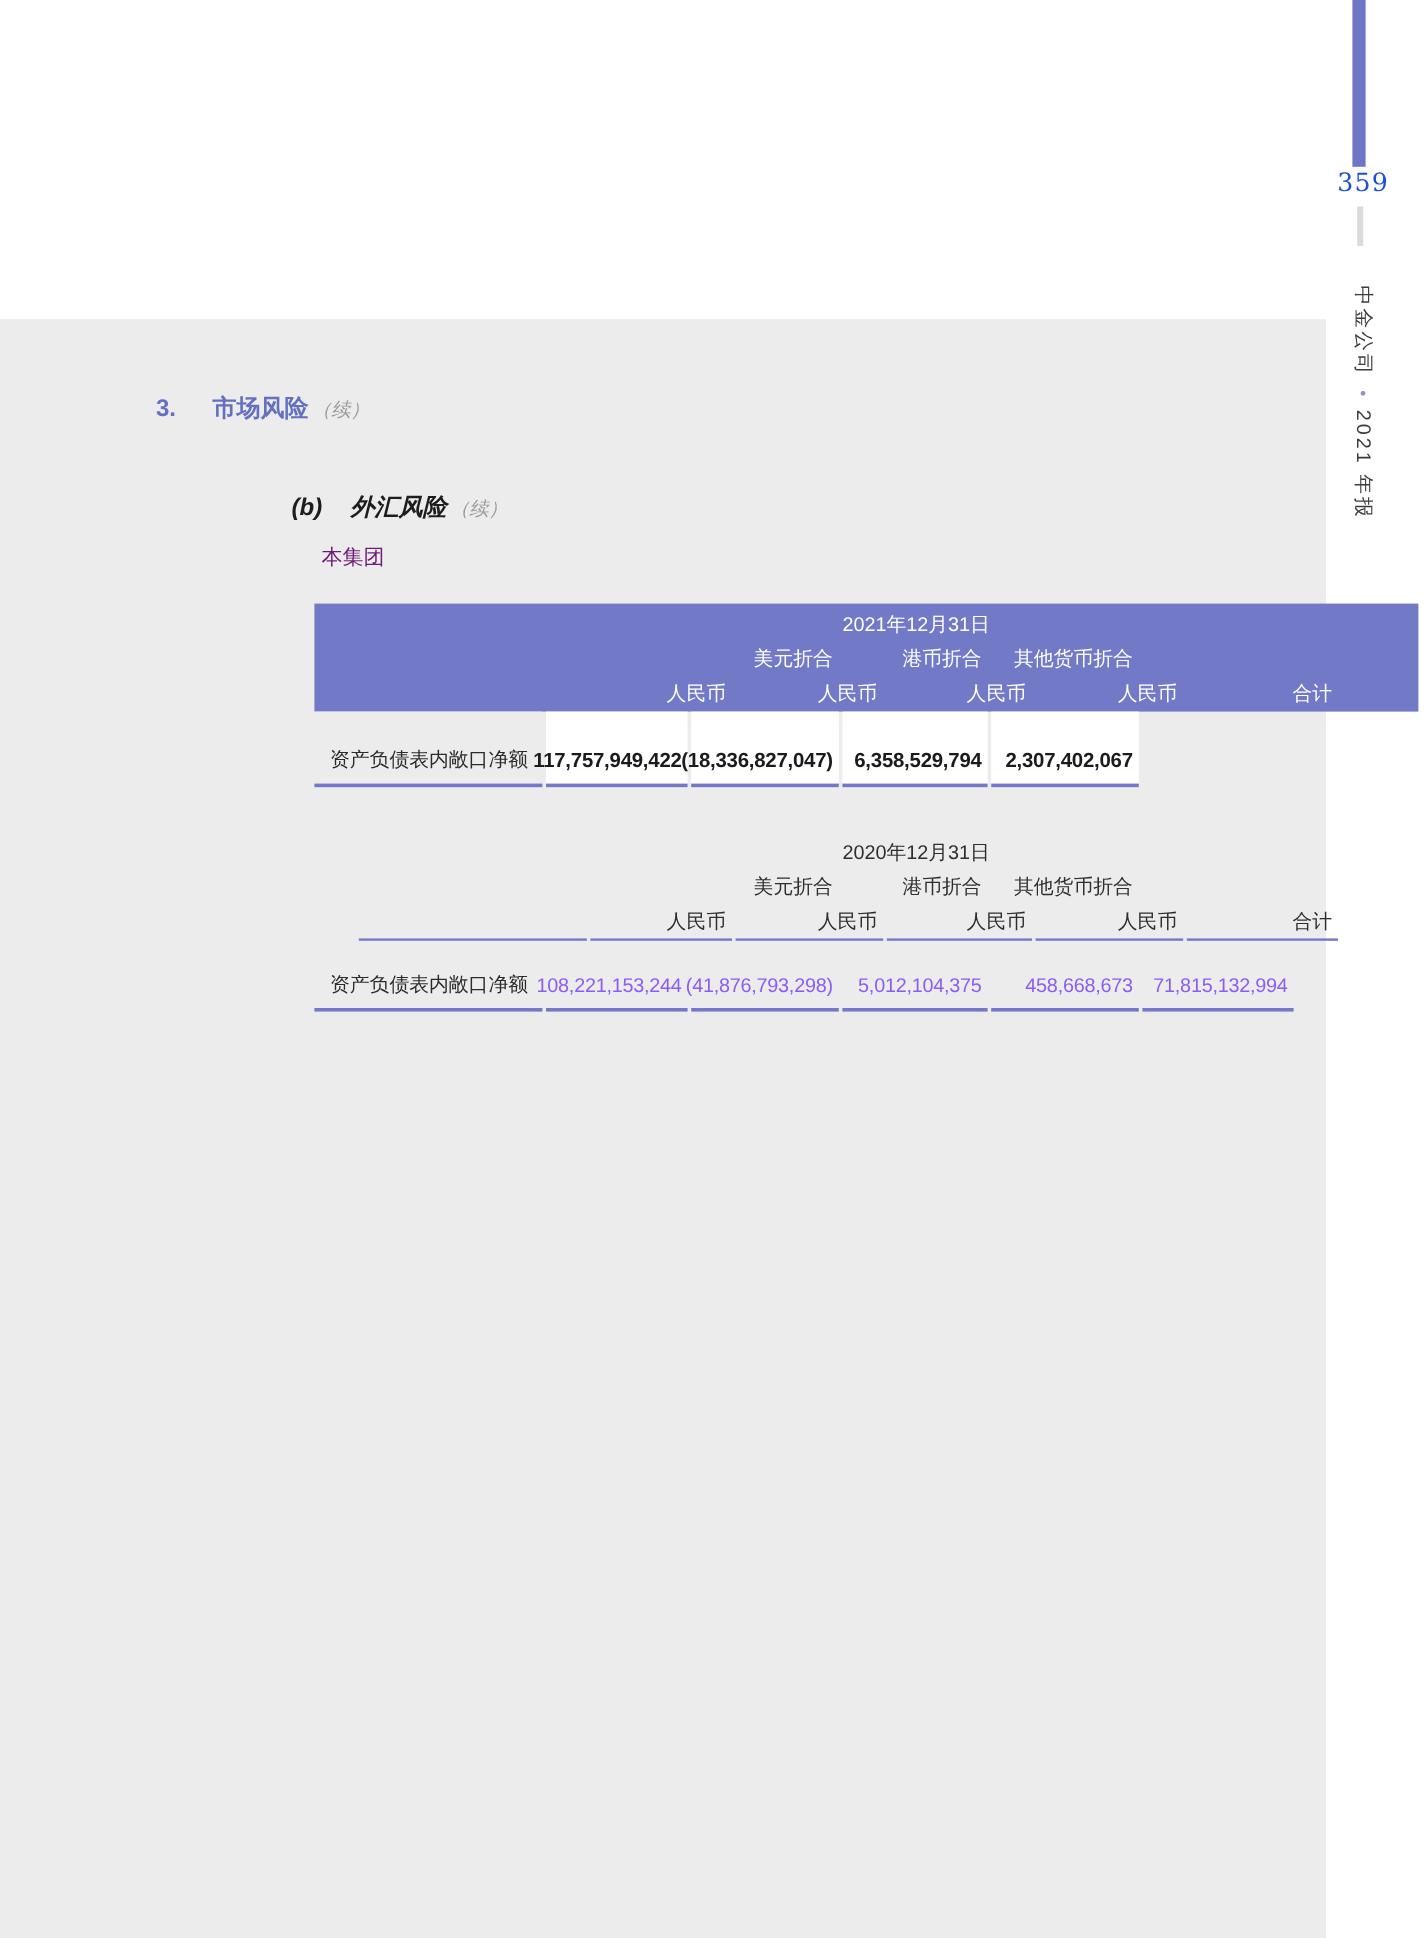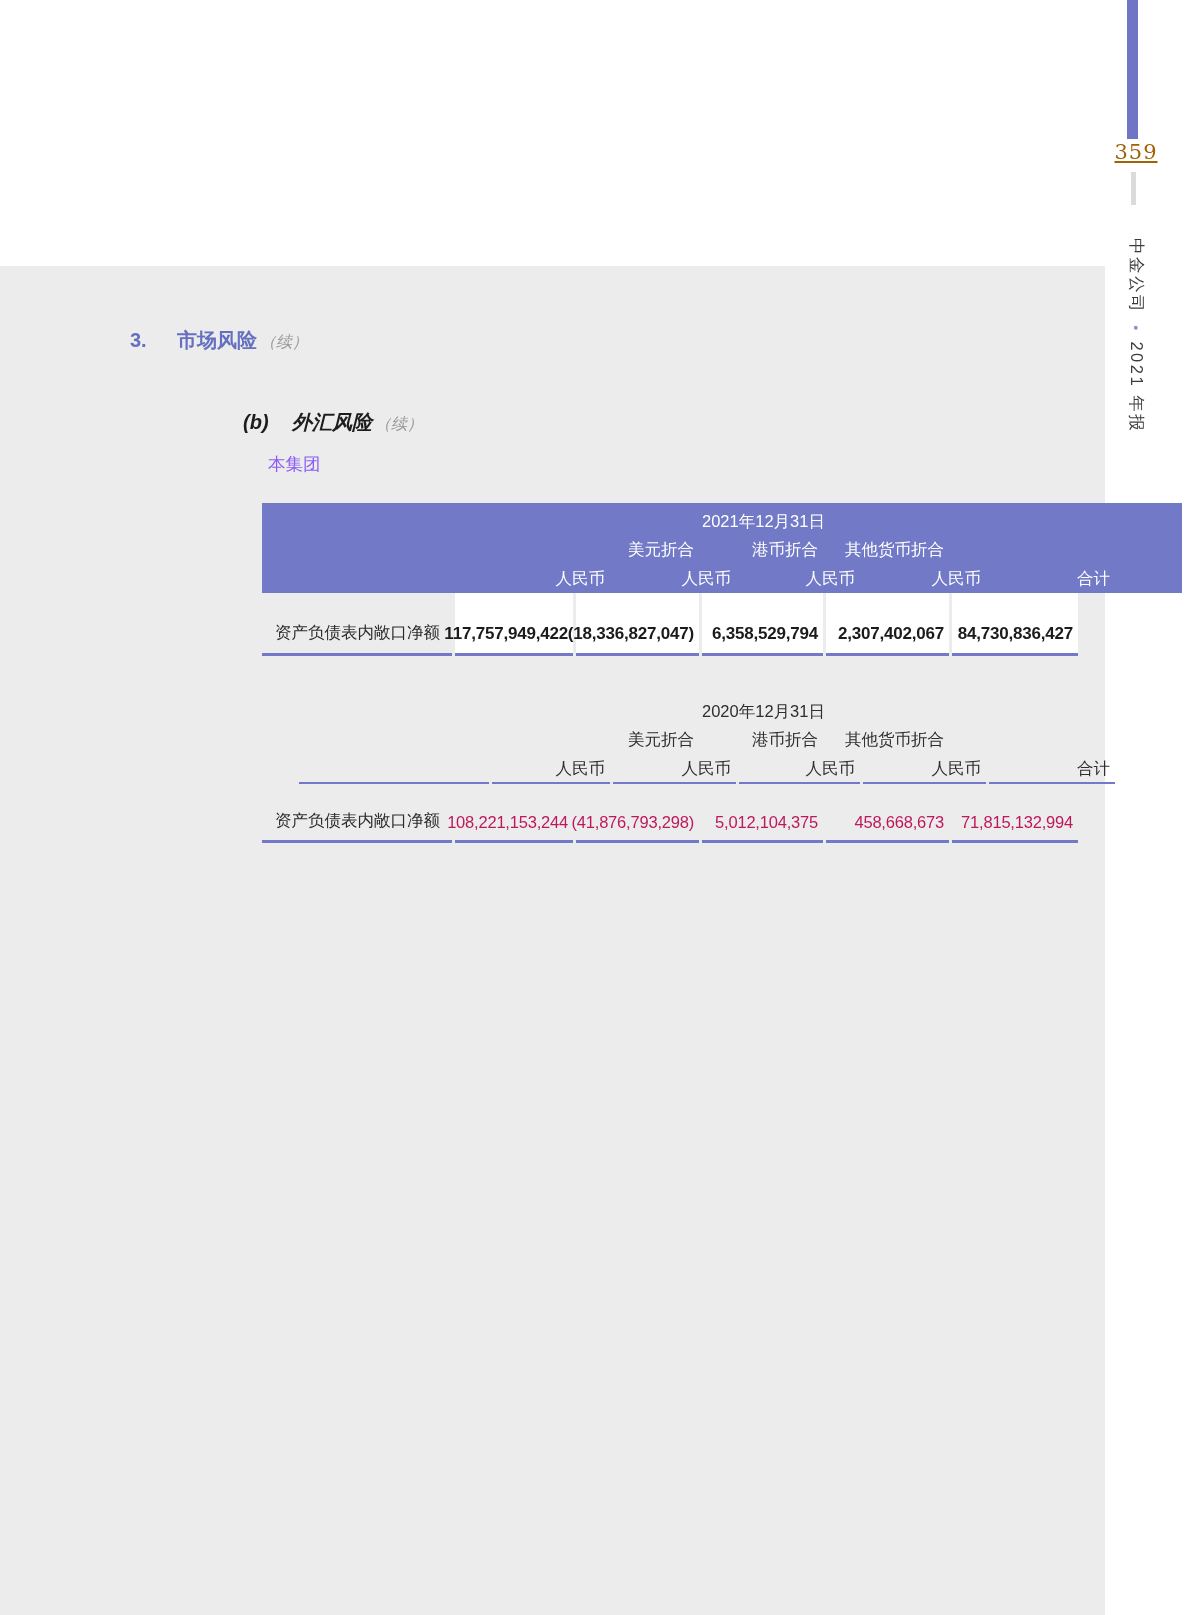--- a/index.html
+++ b/index.html
@@ -15,40 +15,40 @@
     position:absolute; left:0; top:266px;
     width:1105px; height:1349px;
     background:#ECECEC;
   }
   
   .topbar { position:absolute; left:1127px; top:0; width:11px; height:139px; background:#6E76C5; }
   .pagenum {
     position:absolute; left:1108px; top:140px; width:56px;
     text-align:center;
     font-family:"DejaVu Serif","Liberation Serif",serif;
-    font-size:21px; color:#a16207; letter-spacing:1px;text-decoration:underline;
+    font-size:21px; color:#1d4ed8; letter-spacing:1px;
   }
   .tick { position:absolute; left:1131px; top:172px; width:5px; height:33px; background:#DBDBDB; }
   .vtext {
     position:absolute; left:1147px; top:238px;
     transform:rotate(90deg); transform-origin:0 0;
     white-space:nowrap;
     font-size:16.5px; color:#3c3c3c; letter-spacing:2.5px;
   }
   .vtext .dot { font-size:9px; color:#8E92C4; letter-spacing:0; margin:0 11px; vertical-align:2px; }
   
   .h1 { position:absolute; left:85px;  top:283px; font-size:24px; font-weight:bold; color:#6570C0; }
   .h2 { position:absolute; left:130px; top:327px; font-size:20px; font-weight:bold; color:#6570C0; }
   .h3 { position:absolute; left:174px; top:366px; font-size:20px; font-weight:bold; color:#6B74C6; }
   .h4 { position:absolute; left:219px; top:409px; font-size:20px; font-weight:bold; font-style:italic; color:#1d1d1d;margin-left:24px; }
   .h2 .num { display:inline-block; min-width:47px; }
   .h3 .num { display:inline-block; min-width:49px; }
   .h4 .num { display:inline-block; min-width:49px; }
   .cont { font-size:16px; font-weight:normal; font-style:italic; color:#9a9a9a; margin-left:3px; }
-  .group-label { position:absolute; left:268px; top:452px; font-size:17.5px; color:#8b5cf6; }
+  .group-label { position:absolute; left:268px; top:452px; font-size:17.5px; color:#701a75; }
   
   .trow {
     display:grid;
     grid-template-columns:190px 118px 123px 121px 123px 126px;
     column-gap:3px;
   }
   .trow .c { box-sizing:border-box; white-space:nowrap; }
   .right { text-align:right; padding-right:5px; }
   .center { text-align:center; }
 
@@ -84,21 +84,21 @@
     position:absolute; left:262px; top:697px; width:816px;
     font-size:16.5px; color:#2e2e2e;
   }
   .t2 .rh-bot .c { border-bottom:2px solid #7378C8; height:30px; line-height:28px; }
   .t2-data { margin-top:3px; }
   .t2-data .c {
     height:57px;
     border-bottom:3px solid #7378C8;
     display:flex; align-items:flex-end; justify-content:flex-end;
     padding:0 5px 8px 0;
-    font-size:16.5px; letter-spacing:-0.2px; color:#be185d;
+    font-size:16.5px; letter-spacing:-0.2px; color:#8b5cf6;
   }
   .t2-data .c.lbl {
     justify-content:flex-start; padding-left:13px; letter-spacing:0; color:#2b2b2b;
   }
 </style>
 </head>
 <body>
 
 <div class="page">
 
@@ -145,21 +145,20 @@
       <div class="c right">合计</div>
     </div>
   </div>
   <div class="t1data">
     <div class="trow">
       <div class="c lbl">资产负债表内敞口净额</div>
       <div class="c">117,757,949,422</div>
       <div class="c">(18,336,827,047)</div>
       <div class="c">6,358,529,794</div>
       <div class="c">2,307,402,067</div>
-      <div class="c">84,730,836,427</div>
     </div>
   </div>
 
   <div class="t2">
     <div class="trow rh-date">
       <div class="c"></div>
       <div class="c"></div>
       <div class="c"></div>
       <div class="c center">2020年12月31日</div>
       <div class="c"></div>

